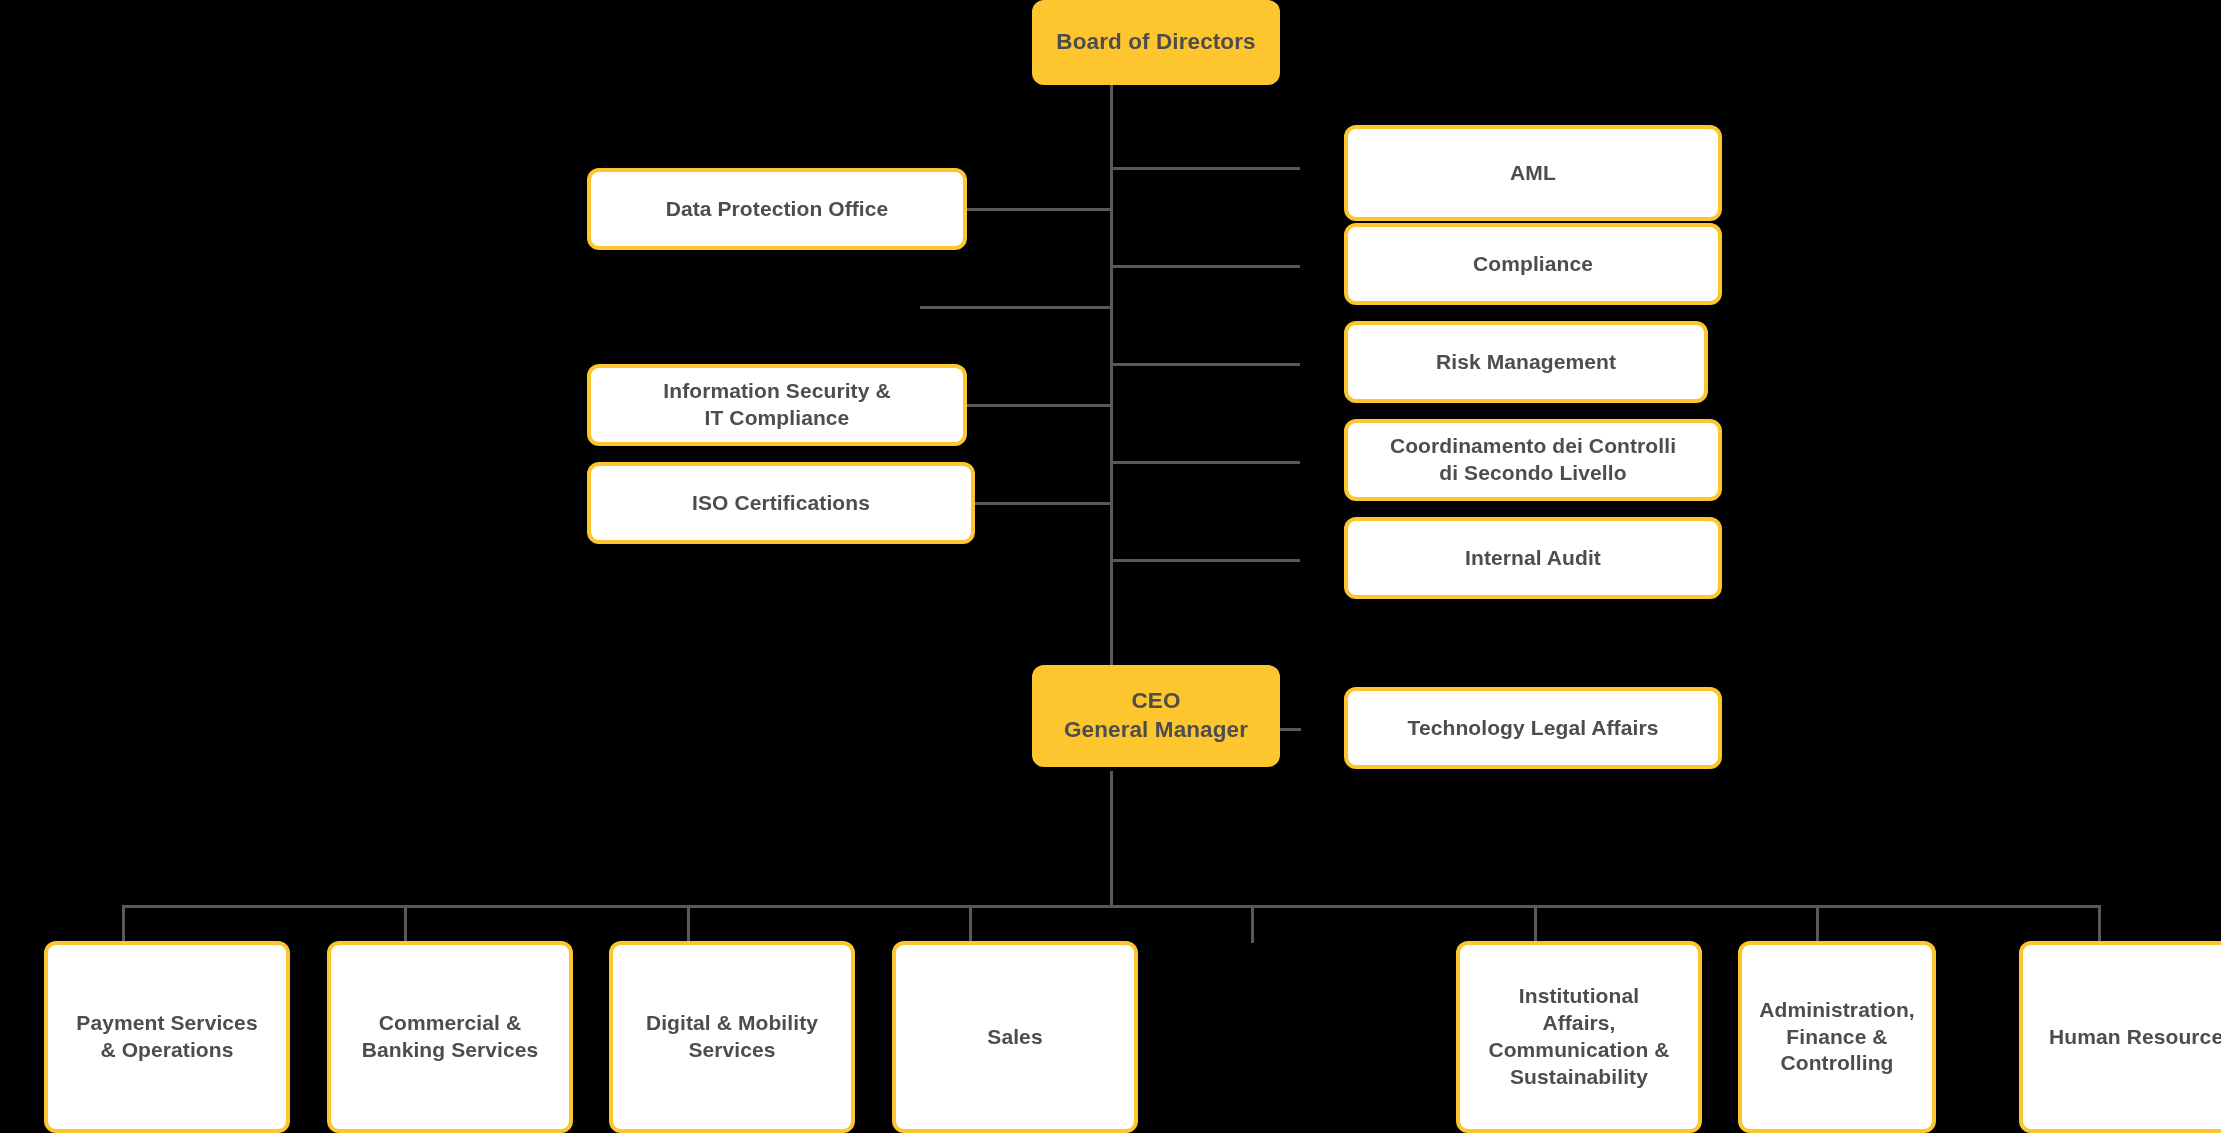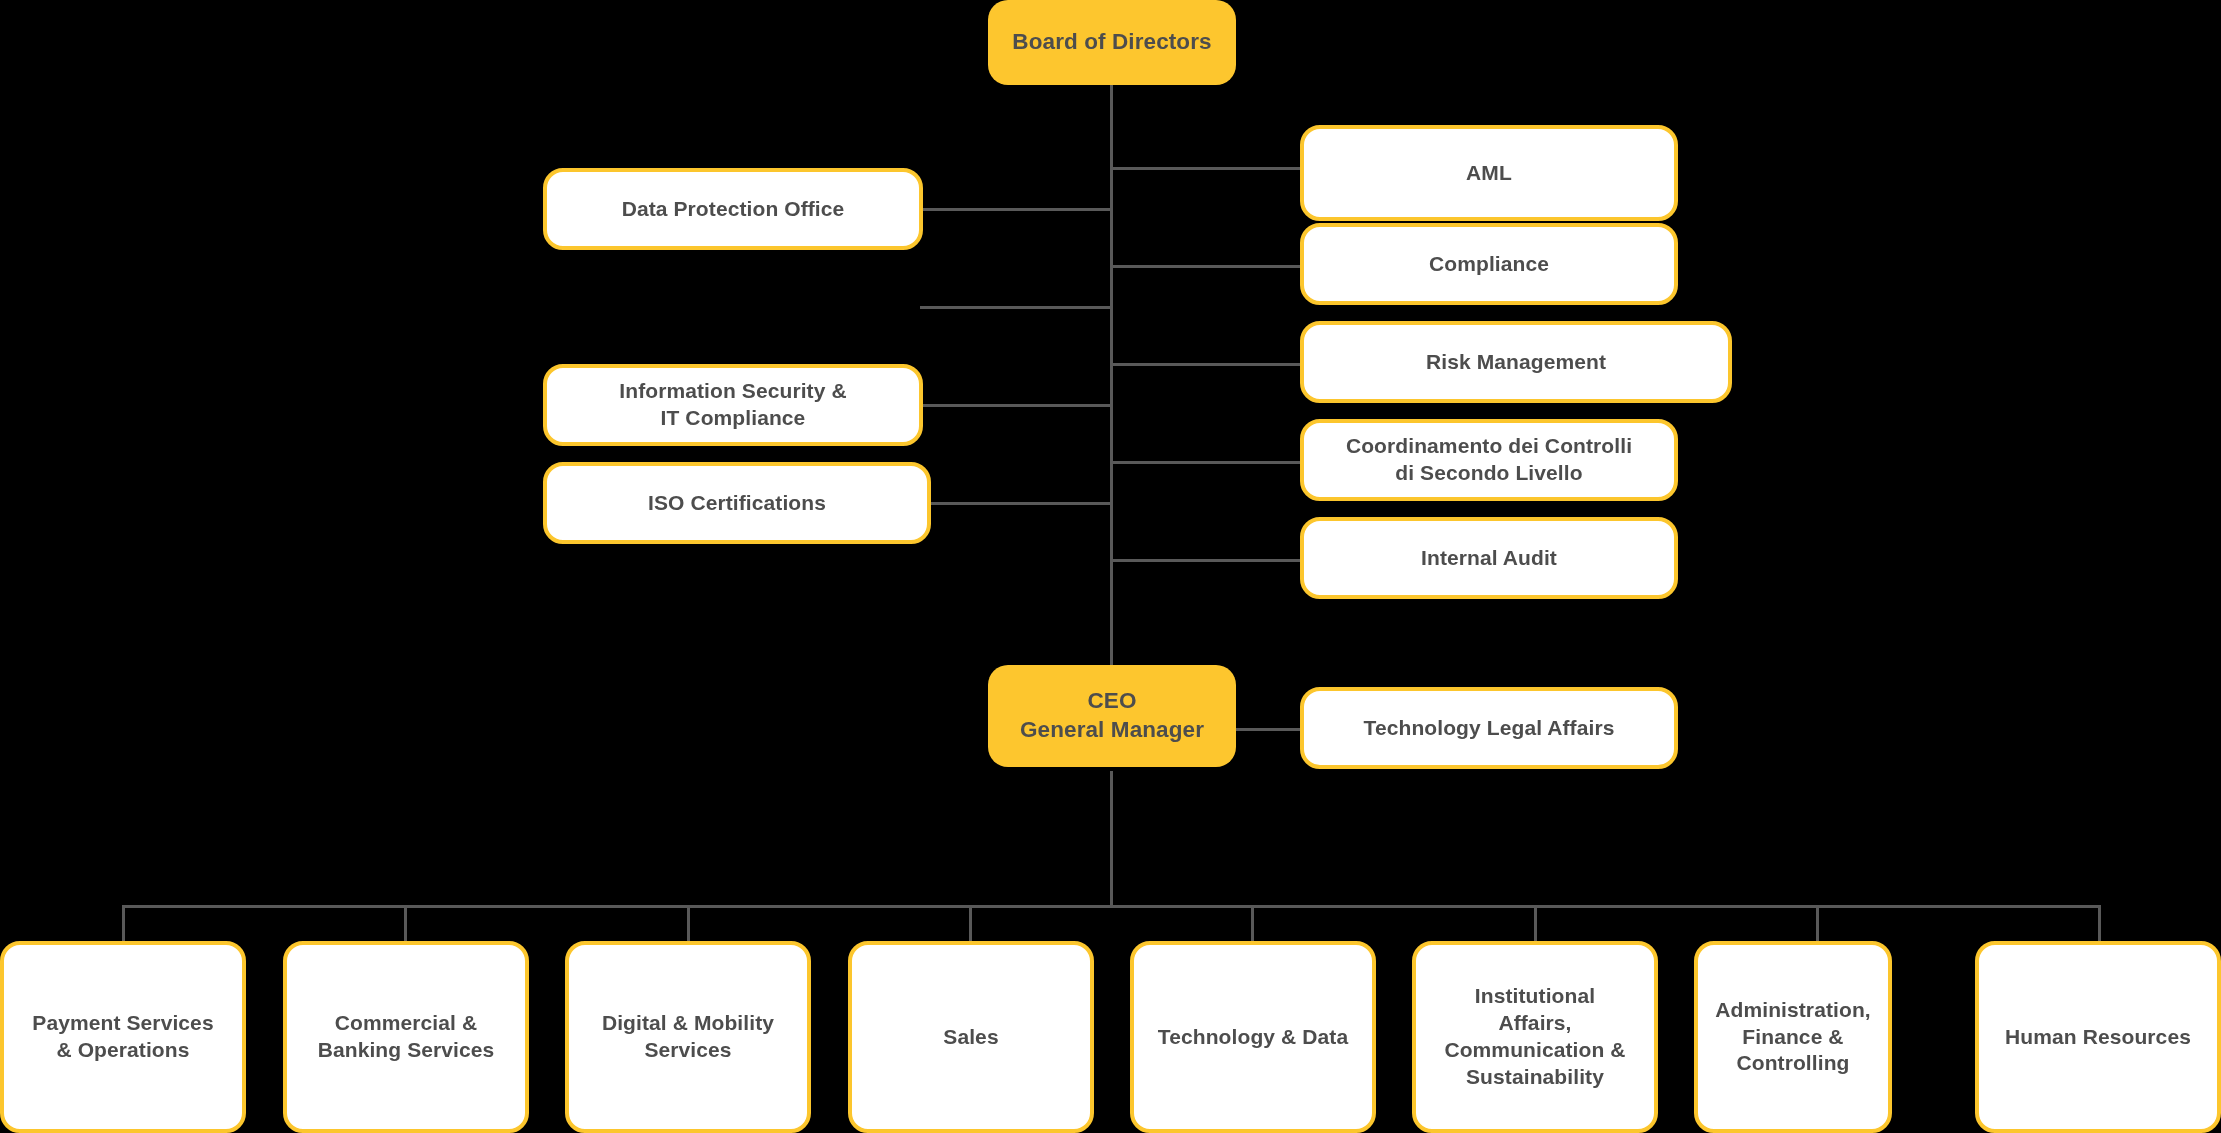--- a/index.html
+++ b/index.html
@@ -17,26 +17,27 @@
     background: #000000;
   }
 
   
   .node {
     position: absolute;
     display: flex;
     align-items: center;
     justify-content: center;
     text-align: center;
-    border-radius: 20px;
+    border-radius: 12px;
     color: #4d4d4d;
     font-weight: bold;
     line-height: 1.28;
     letter-spacing: .1px;
     padding: 20px 10px;
+    margin-left: 44px;
   }
   .node.filled {
     background: #FDC62E;
     border: none;
   }
   .node.outlined {
     background: #FFFFFF;
     border: 4px solid #FCC62D;
   }
   .node .lbl { display: block; white-space: pre-line; }
@@ -98,21 +99,21 @@
   <div class="node outlined fs-side" style="left:543px; top:462px; width:388px; height:82px;">
     <span class="lbl">ISO Certifications</span>
   </div>
 
   <div class="node outlined fs-side" style="left:1300px; top:125px; width:378px; height:96px;">
     <span class="lbl">AML</span>
   </div>
   <div class="node outlined fs-side" style="left:1300px; top:223px; width:378px; height:82px;">
     <span class="lbl">Compliance</span>
   </div>
-  <div class="node outlined fs-side" style="left:1300px; top:321px; width:432px; height:82px;">
+  <div class="node outlined fs-side" style="left:1300px; top:321px; width:364px; height:82px;">
     <span class="lbl">Risk Management</span>
   </div>
   <div class="node outlined fs-side" style="left:1300px; top:419px; width:378px; height:82px;">
     <span class="lbl">Coordinamento dei Controlli
 di Secondo Livello</span>
   </div>
   <div class="node outlined fs-side" style="left:1300px; top:517px; width:378px; height:82px;">
     <span class="lbl">Internal Audit</span>
   </div>
 
@@ -133,23 +134,20 @@
     <span class="lbl">Commercial &amp;
 Banking Services</span>
   </div>
   <div class="node outlined fs-bottom" style="left:565px; top:941px; width:246px; height:192px;text-align:center;">
     <span class="lbl">Digital &amp; Mobility
 Services</span>
   </div>
   <div class="node outlined fs-bottom" style="left:848px; top:941px; width:246px; height:192px;">
     <span class="lbl">Sales</span>
   </div>
-  <div class="node outlined fs-bottom" style="left:1130px; top:941px; width:246px; height:192px;">
-    <span class="lbl">Technology &amp; Data</span>
-  </div>
   <div class="node outlined fs-bottom" style="left:1412px; top:941px; width:246px; height:192px;">
     <span class="lbl">Institutional
 Affairs,
 Communication &amp;
 Sustainability</span>
   </div>
   <div class="node outlined fs-bottom" style="left:1694px; top:941px; width:198px; height:192px;">
     <span class="lbl">Administration,
 Finance &amp;
 Controlling</span>

